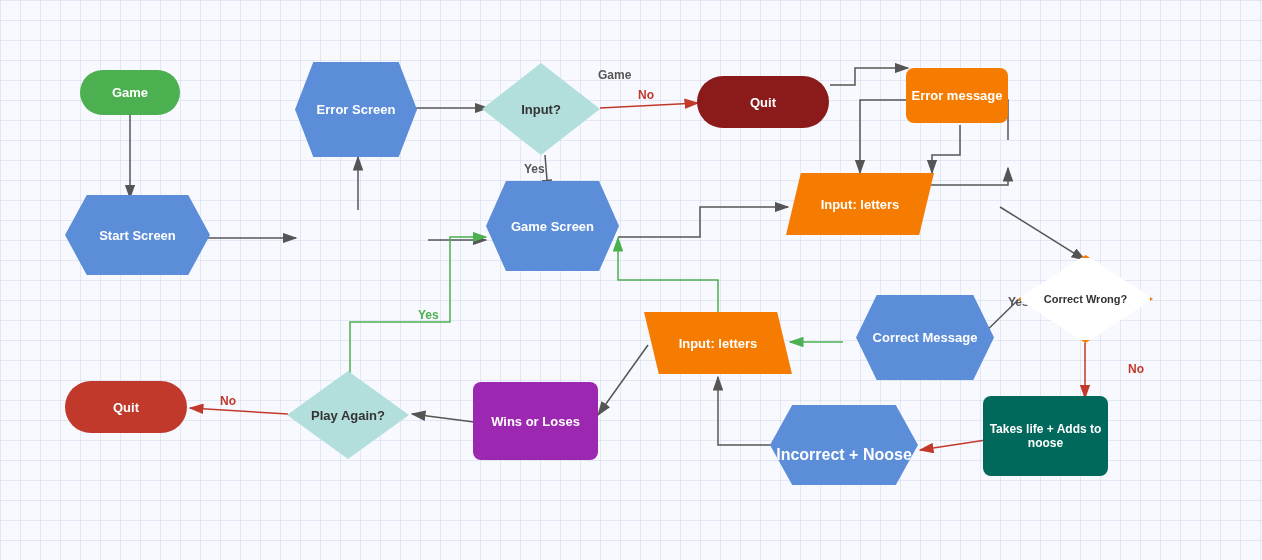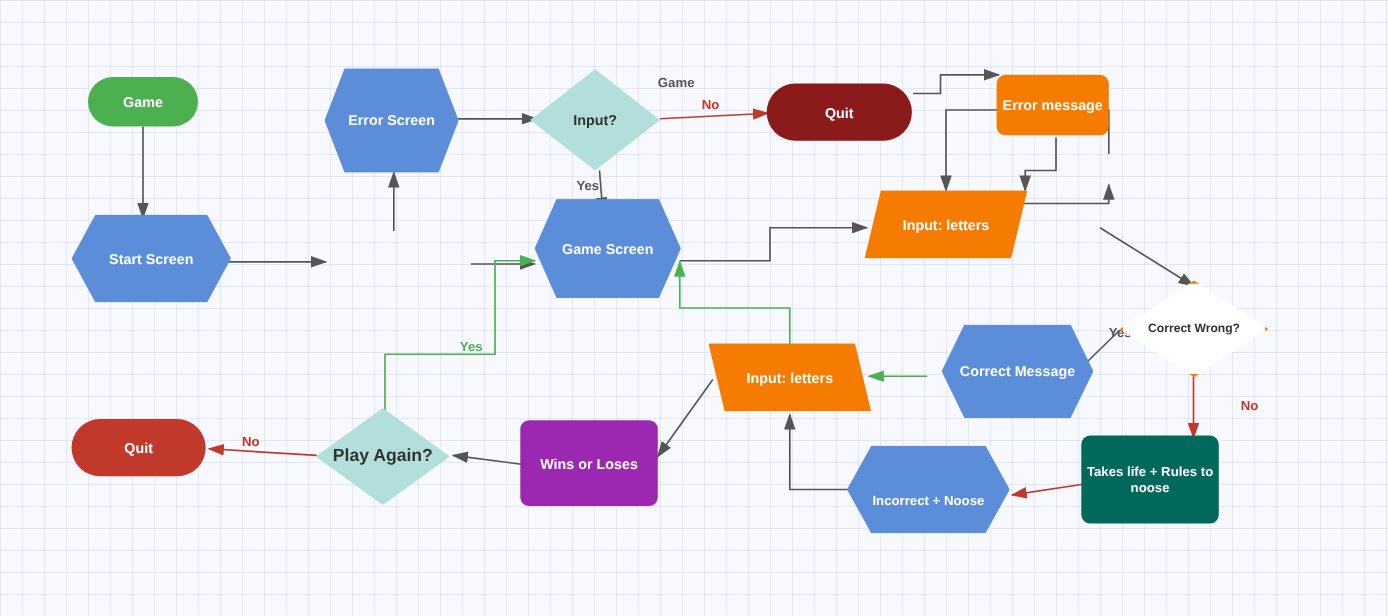--- a/index.html
+++ b/index.html
@@ -191,32 +191,32 @@
 
   <div class="node hexagon blue-node" style="left:840px; top:295px; width:138px; height:85px;margin-left:16px;">
     <span>Correct Message</span>
   </div>
 
   <div class="node parallelogram-rev orange-node" style="left:644px; top:312px; width:148px; height:62px;">
     <span>Input: letters</span>
   </div>
 
   <div class="node hexagon blue-node" style="left:770px; top:405px; width:148px; height:80px;">
-    <span style="font-size:12px;margin-top:20px;">Incorrect + Noose</span>
+    <span style="font-size:16px;margin-top:20px;">Incorrect + Noose</span>
   </div>
 
   <div class="node soft-rect teal-node" style="left:983px; top:396px; width:125px; height:80px;">
-    <span style="font-size:12px;">Takes life + Rules to noose</span>
+    <span style="font-size:12px;">Takes life + Adds to noose</span>
   </div>
 
   <div class="node soft-rect purple-node" style="left:473px; top:382px; width:125px; height:78px;">
     <span>Wins or Loses</span>
   </div>
 
   <div class="node diamond light-blue-node" style="left:287px; top:371px; width:122px; height:88px;">
-    <span style="font-size:16px;">Play Again?</span>
+    <span style="font-size:13px;">Play Again?</span>
   </div>
 
   <div class="node rounded-rect red-node" style="left:65px; top:381px; width:122px; height:52px;">
     <span>Quit</span>
   </div>
 
 </div>
 
 </body></html>

